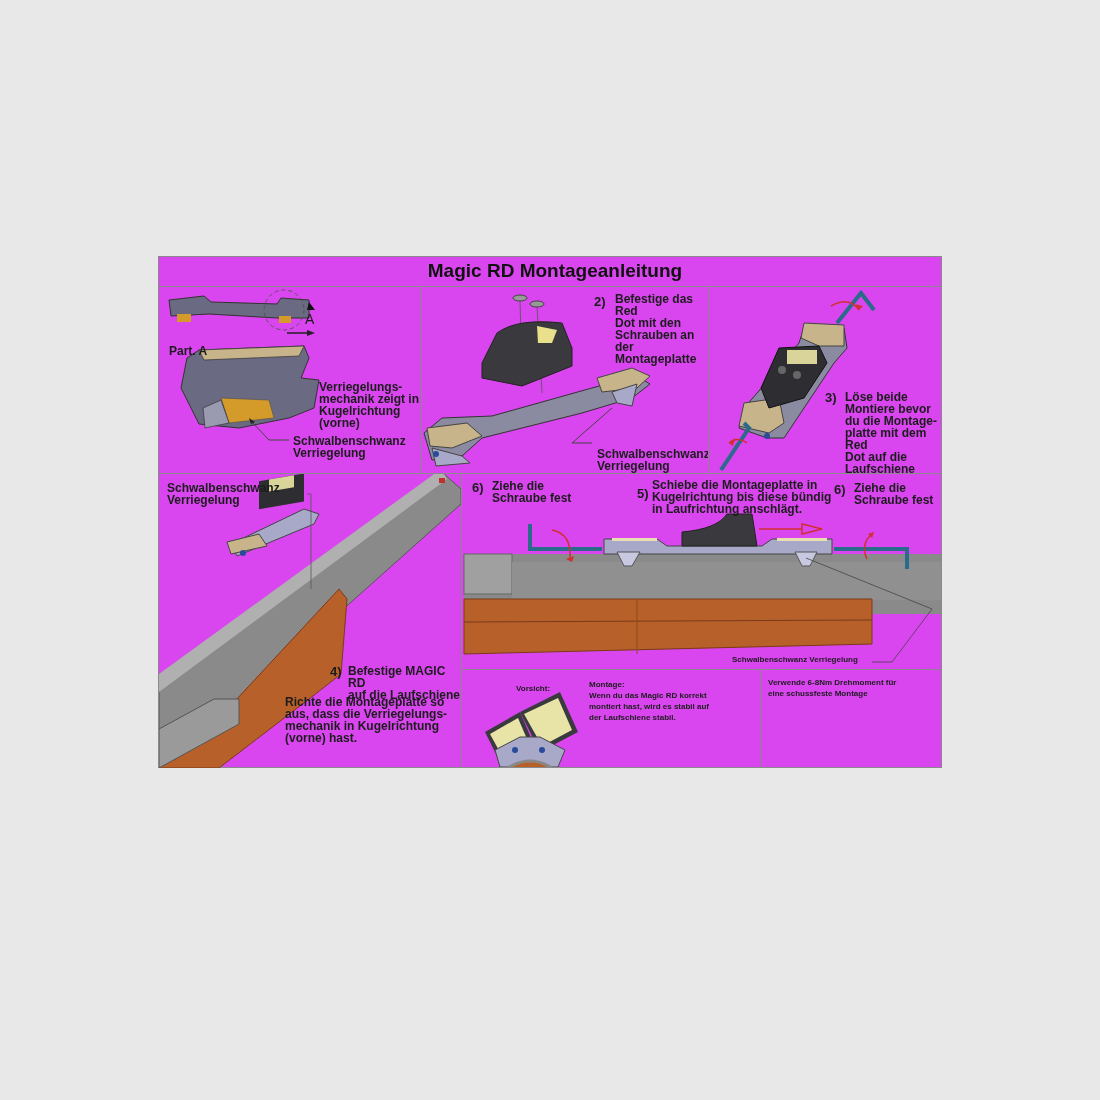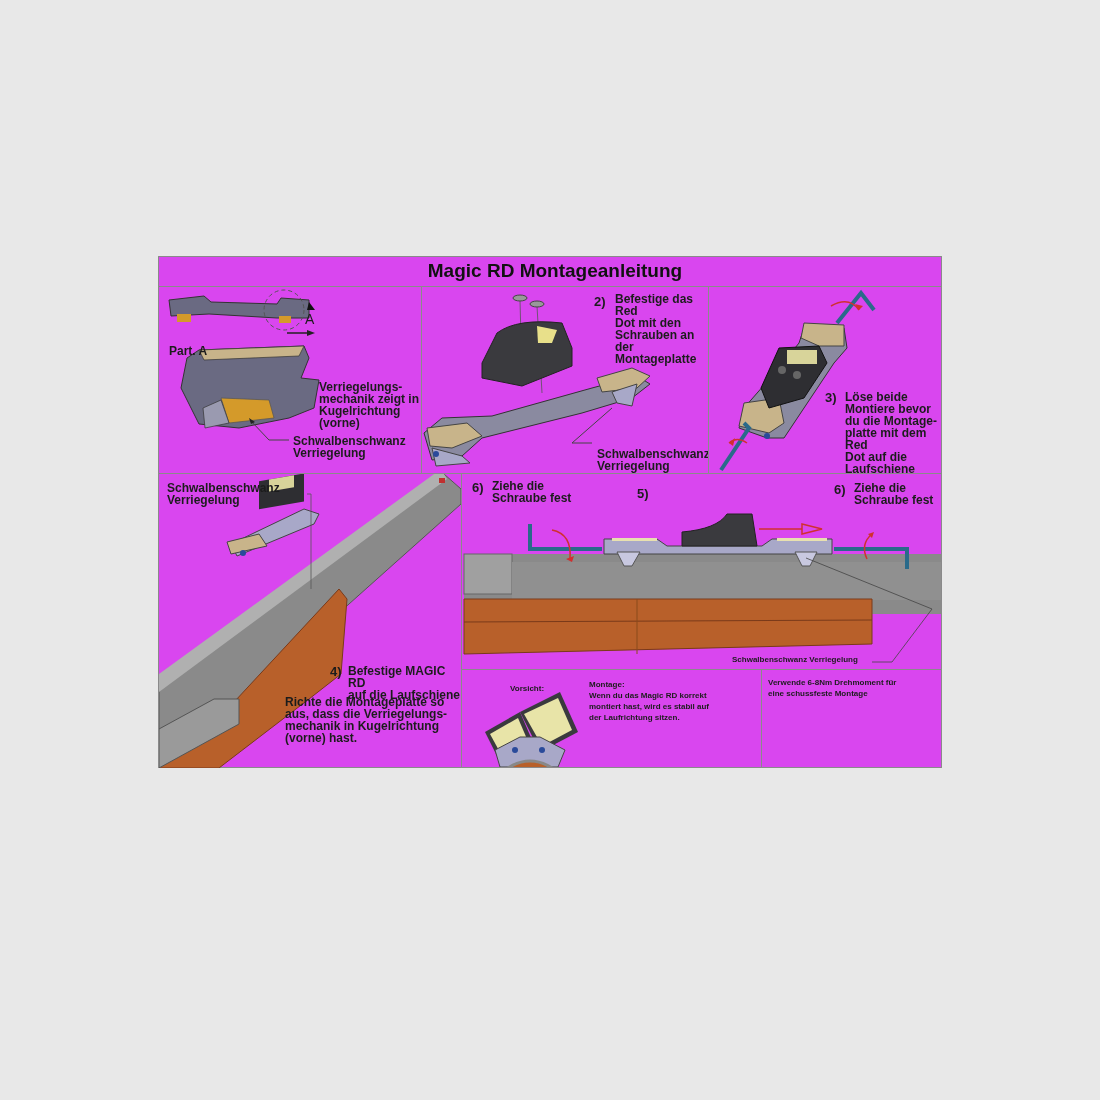--- a/index.html
+++ b/index.html
@@ -214,42 +214,45 @@
 
       <line x1="297" y1="55" x2="340" y2="55" stroke="#d03030" stroke-width="1.5"></line>
       <polygon points="340,50 360,55 340,60" fill="none" stroke="#d03030" stroke-width="1.5"></polygon>
 
       <polyline points="344,84 470,135 430,188 410,188" fill="none" stroke="#444" stroke-width="0.8"></polyline>
     </svg>
     <div class="num" style="left:10px; top:6px;">6)</div>
     <div class="txt" style="left:30px; top:6px;">Ziehe die
 Schraube fest</div>
     <div class="num" style="left:175px; top:12px;">5)</div>
+    <div class="txt" style="left:190px; top:5px;">Schiebe die Montageplatte in
+Kugelrichtung bis diese bündig
+in Laufrichtung anschlägt.</div>
     <div class="num" style="left:372px; top:8px;">6)</div>
     <div class="txt" style="left:392px; top:8px;">Ziehe die
 Schraube fest</div>
     <div class="txt small" style="left:270px; top:180px;">Schwalbenschwanz Verriegelung</div>
   </div>
 
   <div class="cell" style="left:303px; top:413px; width:299px; height:97px;">
     <svg width="120" height="97" style="left:18px; top:22px;">
       <polygon points="40,20 80,0 98,40 60,60" fill="#3a3a3e"></polygon>
       <polygon points="44,22 78,6 92,38 62,54" fill="#e8e4a8"></polygon>
       <polygon points="5,40 40,20 55,55 20,70" fill="#3a3a3e"></polygon>
       <polygon points="10,42 38,26 50,54 22,64" fill="#e8e4a8"></polygon>
       <polygon points="15,58 40,45 60,45 85,58 78,75 20,75" fill="#a8a8c8" stroke="#444"></polygon>
       <circle cx="35" cy="58" r="3" fill="#2a4a9a"></circle>
       <circle cx="62" cy="58" r="3" fill="#2a4a9a"></circle>
       <path d="M25,97 L25,78 Q50,60 75,78 L75,97 Z" fill="#b8602a" stroke="#888" stroke-width="3"></path>
     </svg>
-    <div class="txt small" style="left:48px; top:13px;">Vorsicht:</div>
+    <div class="txt small" style="left:54px; top:13px;">Vorsicht:</div>
     <div class="txt small" style="left:127px; top:9px;">Montage:</div>
     <div class="txt small" style="left:127px; top:20px;">Wenn du das Magic RD korrekt
 montiert hast, wird es stabil auf
-der Laufrichtung sitzen.</div>
+der Laufschiene stabil.</div>
   </div>
 
   <div class="cell" style="left:603px; top:405px; width:179px; height:97px;">
     <div class="txt small" style="left:6px; top:15px;">Verwende 6-8Nm Drehmoment für
 eine schussfeste Montage</div>
   </div>
 
 </div>
 
 </body></html>

